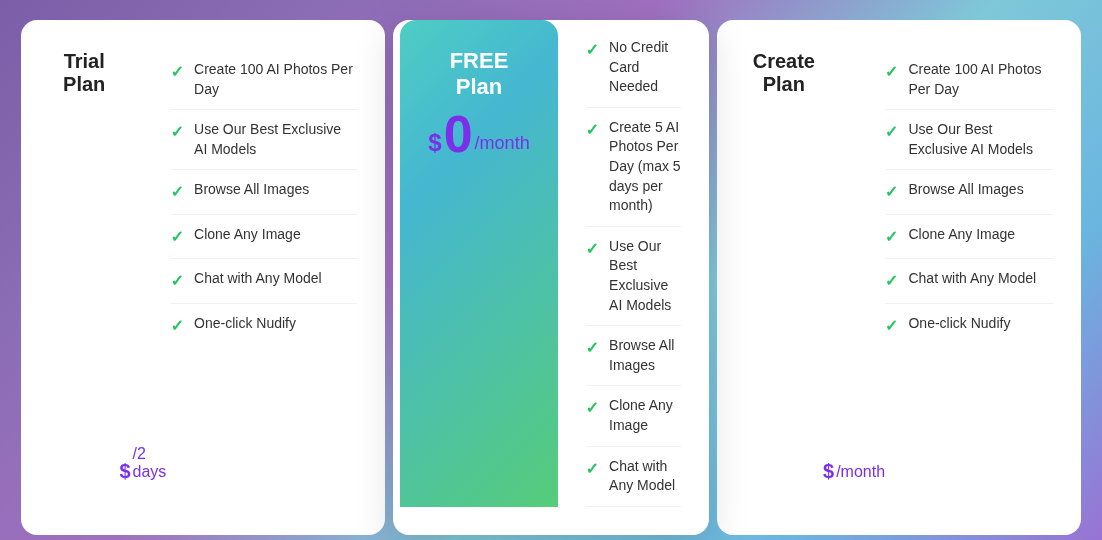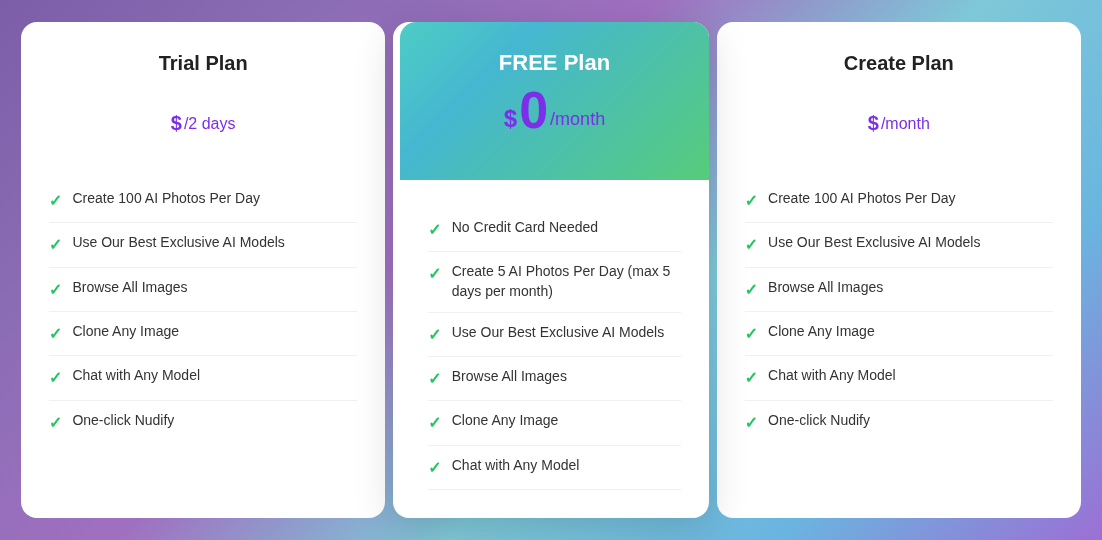--- a/index.html
+++ b/index.html
@@ -23,22 +23,21 @@
       position: relative;
     }
 
     
     .plan-card {
       background: #fff;
       border-radius: 16px;
       padding: 30px 28px 28px;
       flex: 1;
       display: flex;
-      flex-direction: column;
-      gap: 20px;
+      flex-direction: row;
     }
 
     .plan-card.trial {
       margin-right: 8px;
       z-index: 1;
     }
 
     .plan-card.premium {
       margin-left: 8px;
       z-index: 1;

